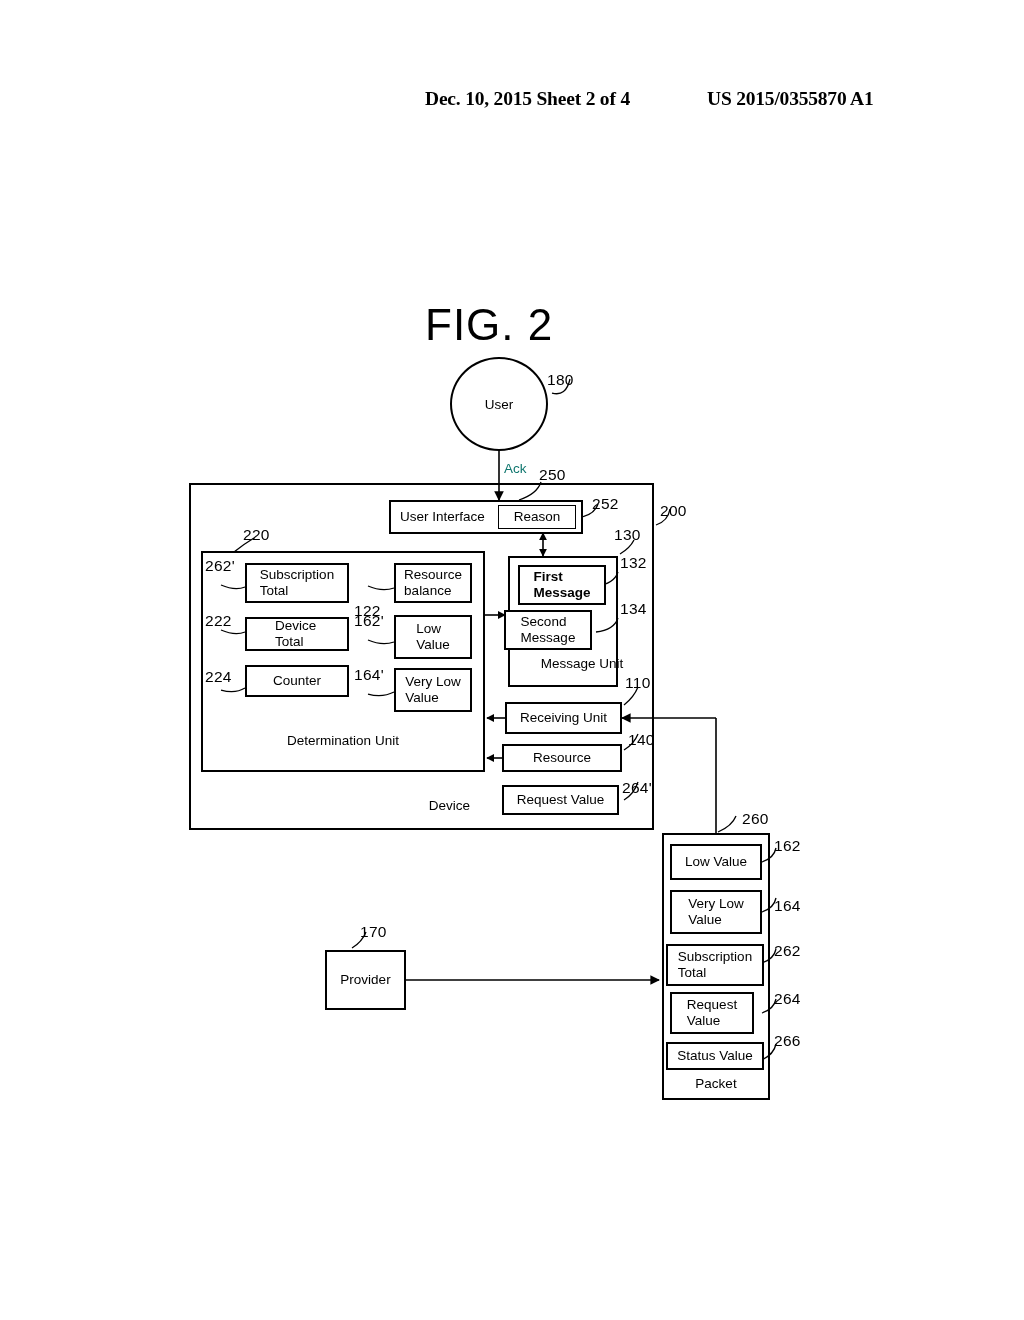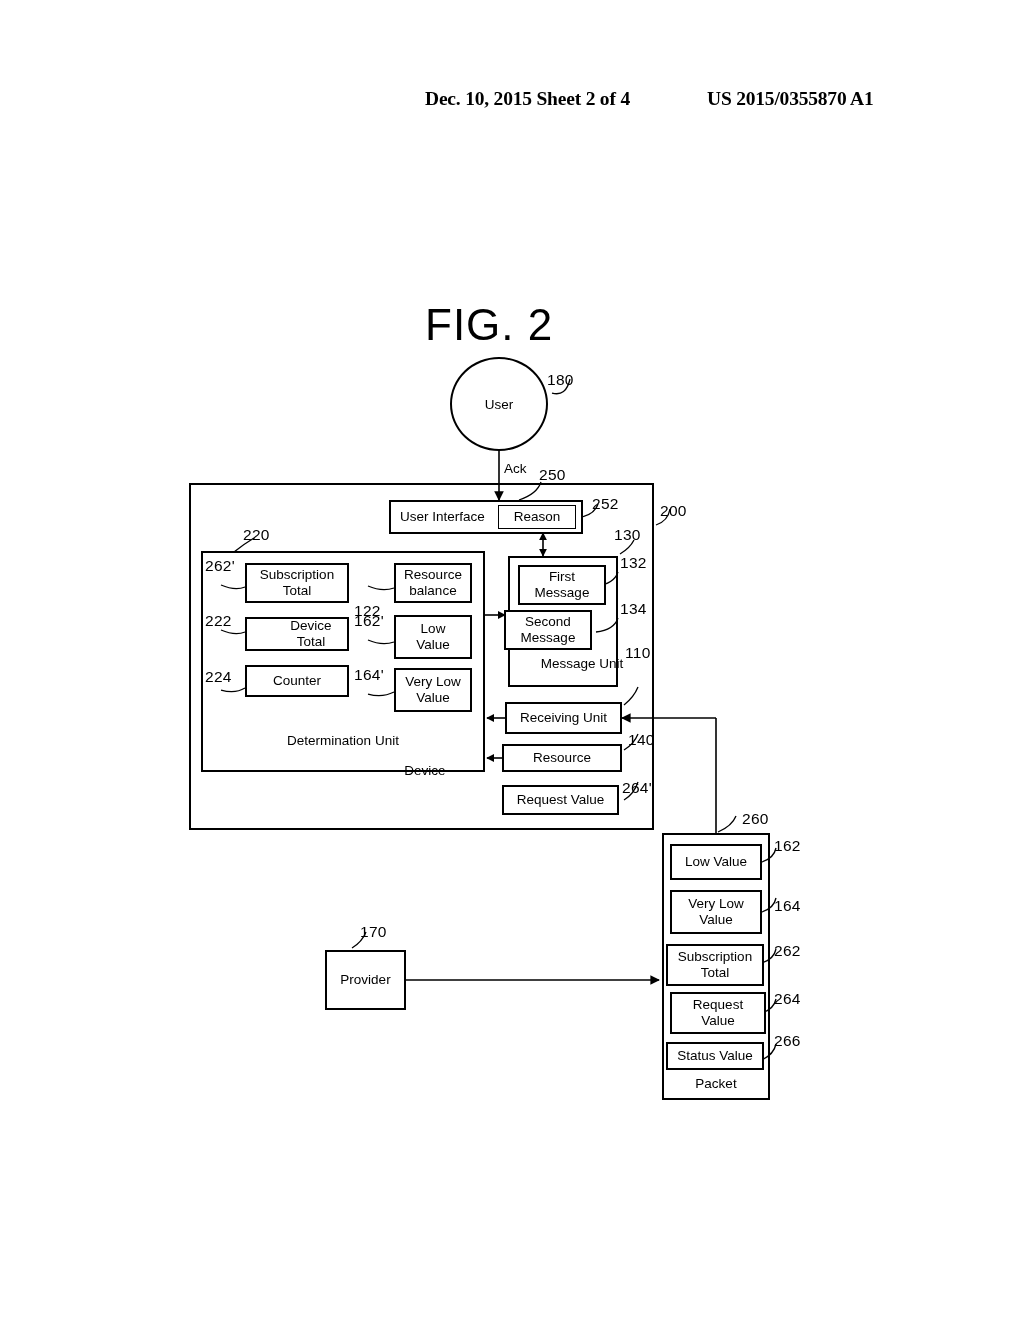--- a/index.html
+++ b/index.html
@@ -55,21 +55,20 @@
 
   
   .box {
     position: absolute;
     box-sizing: border-box;
     border: 2px solid #000;
     background: #fff;
     display: flex;
     align-items: center;
     justify-content: center;
-    text-align: center;
     font-size: 13.5px;
     line-height: 1.15;
     color: #000;
   }
   .box.thin { border-width: 1.5px; }
   .container-box {
     position: absolute;
     box-sizing: border-box;
     border: 2px solid #000;
     background: transparent;
@@ -96,21 +95,21 @@
   .ref {
     position: absolute;
     font-size: 15.5px;
     color: #000;
     white-space: nowrap;
     letter-spacing: 0.3px;
   }
   .edge-label {
     position: absolute;
     font-size: 13.5px;
-    color: #000000;
+    color: #0f766e;
     white-space: nowrap;
   }
 </style>
 </head>
 <body>
 
 <div id="page">
 
   <div id="pub-header">
     <span class="h-mid">Dec. 10, 2015  Sheet 2 of 4</span>
@@ -179,21 +178,21 @@
 
   <div class="circle" style="left:450px; top:357px; width:98px; height:94px;">
     <span>User</span>
   </div>
   <div class="ref" style="left:547px; top:371px;">180</div>
 
   <div class="edge-label" style="left:504px; top:461px;">Ack</div>
   <div class="ref" style="left:539px; top:466px;">250</div>
 
   <div class="container-box" style="left:189px; top:483px; width:465px; height:347px;"></div>
-  <div class="container-label" style="left:380px; top:763px; width:90px;">Device</div>
+  <div class="container-label" style="left:380px; top:798px; width:90px;text-align:right;">Device</div>
   <div class="ref" style="left:660px; top:502px;">200</div>
 
   <div class="box" style="left:389px; top:500px; width:194px; height:34px; justify-content:flex-start; padding-left:9px;">
     <span>User Interface</span>
   </div>
   <div class="box thin" style="left:498px; top:505px; width:78px; height:24px;">
     <span>Reason</span>
   </div>
   <div class="ref" style="left:592px; top:495px;">252</div>
 
@@ -232,36 +231,36 @@
   <div class="box" style="left:394px; top:668px; width:78px; height:44px; white-space:pre-line;">
     <span>Very Low
 Value</span>
   </div>
   <div class="ref" style="left:354px; top:666px;">164'</div>
 
   <div class="container-box" style="left:508px; top:556px; width:110px; height:131px;"></div>
   <div class="container-label" style="left:508px; top:656px; width:130px;padding-left:9px;">Message Unit</div>
   <div class="ref" style="left:614px; top:526px;">130</div>
 
-  <div class="box" style="left:518px; top:565px; width:88px; height:40px; white-space:pre-line;">
+  <div class="box" style="left:518px; top:565px; width:88px; height:40px; white-space:pre-line;font-weight:bold;">
     <span>First
 Message</span>
   </div>
   <div class="ref" style="left:620px; top:554px;">132</div>
 
   <div class="box" style="left:504px; top:610px; width:88px; height:40px; white-space:pre-line;">
     <span>Second
 Message</span>
   </div>
   <div class="ref" style="left:620px; top:600px;">134</div>
 
   <div class="box" style="left:505px; top:702px; width:117px; height:32px;">
     <span>Receiving Unit</span>
   </div>
-  <div class="ref" style="left:625px; top:644px;text-align:right;">110</div>
+  <div class="ref" style="left:625px; top:674px;text-align:right;">110</div>
 
   <div class="box" style="left:502px; top:744px; width:120px; height:28px;">
     <span>Resource</span>
   </div>
   <div class="ref" style="left:628px; top:731px;">140</div>
 
   <div class="box" style="left:502px; top:785px; width:117px; height:30px;">
     <span>Request Value</span>
   </div>
   <div class="ref" style="left:622px; top:779px;">264'</div>
@@ -280,21 +279,21 @@
 Value</span>
   </div>
   <div class="ref" style="left:774px; top:897px;">164</div>
 
   <div class="box" style="left:666px; top:944px; width:98px; height:42px; white-space:pre-line;">
     <span>Subscription
 Total</span>
   </div>
   <div class="ref" style="left:774px; top:942px;">262</div>
 
-  <div class="box" style="left:670px; top:992px; width:96px; height:42px; white-space:pre-line;">
+  <div class="box" style="left:670px; top:992px; width:84px; height:42px; white-space:pre-line;">
     <span>Request
 Value</span>
   </div>
   <div class="ref" style="left:774px; top:990px;">264</div>
 
   <div class="box" style="left:666px; top:1042px; width:98px; height:28px; white-space:pre-line;">
     <span>Status Value</span>
   </div>
   <div class="ref" style="left:774px; top:1032px;">266</div>
 

